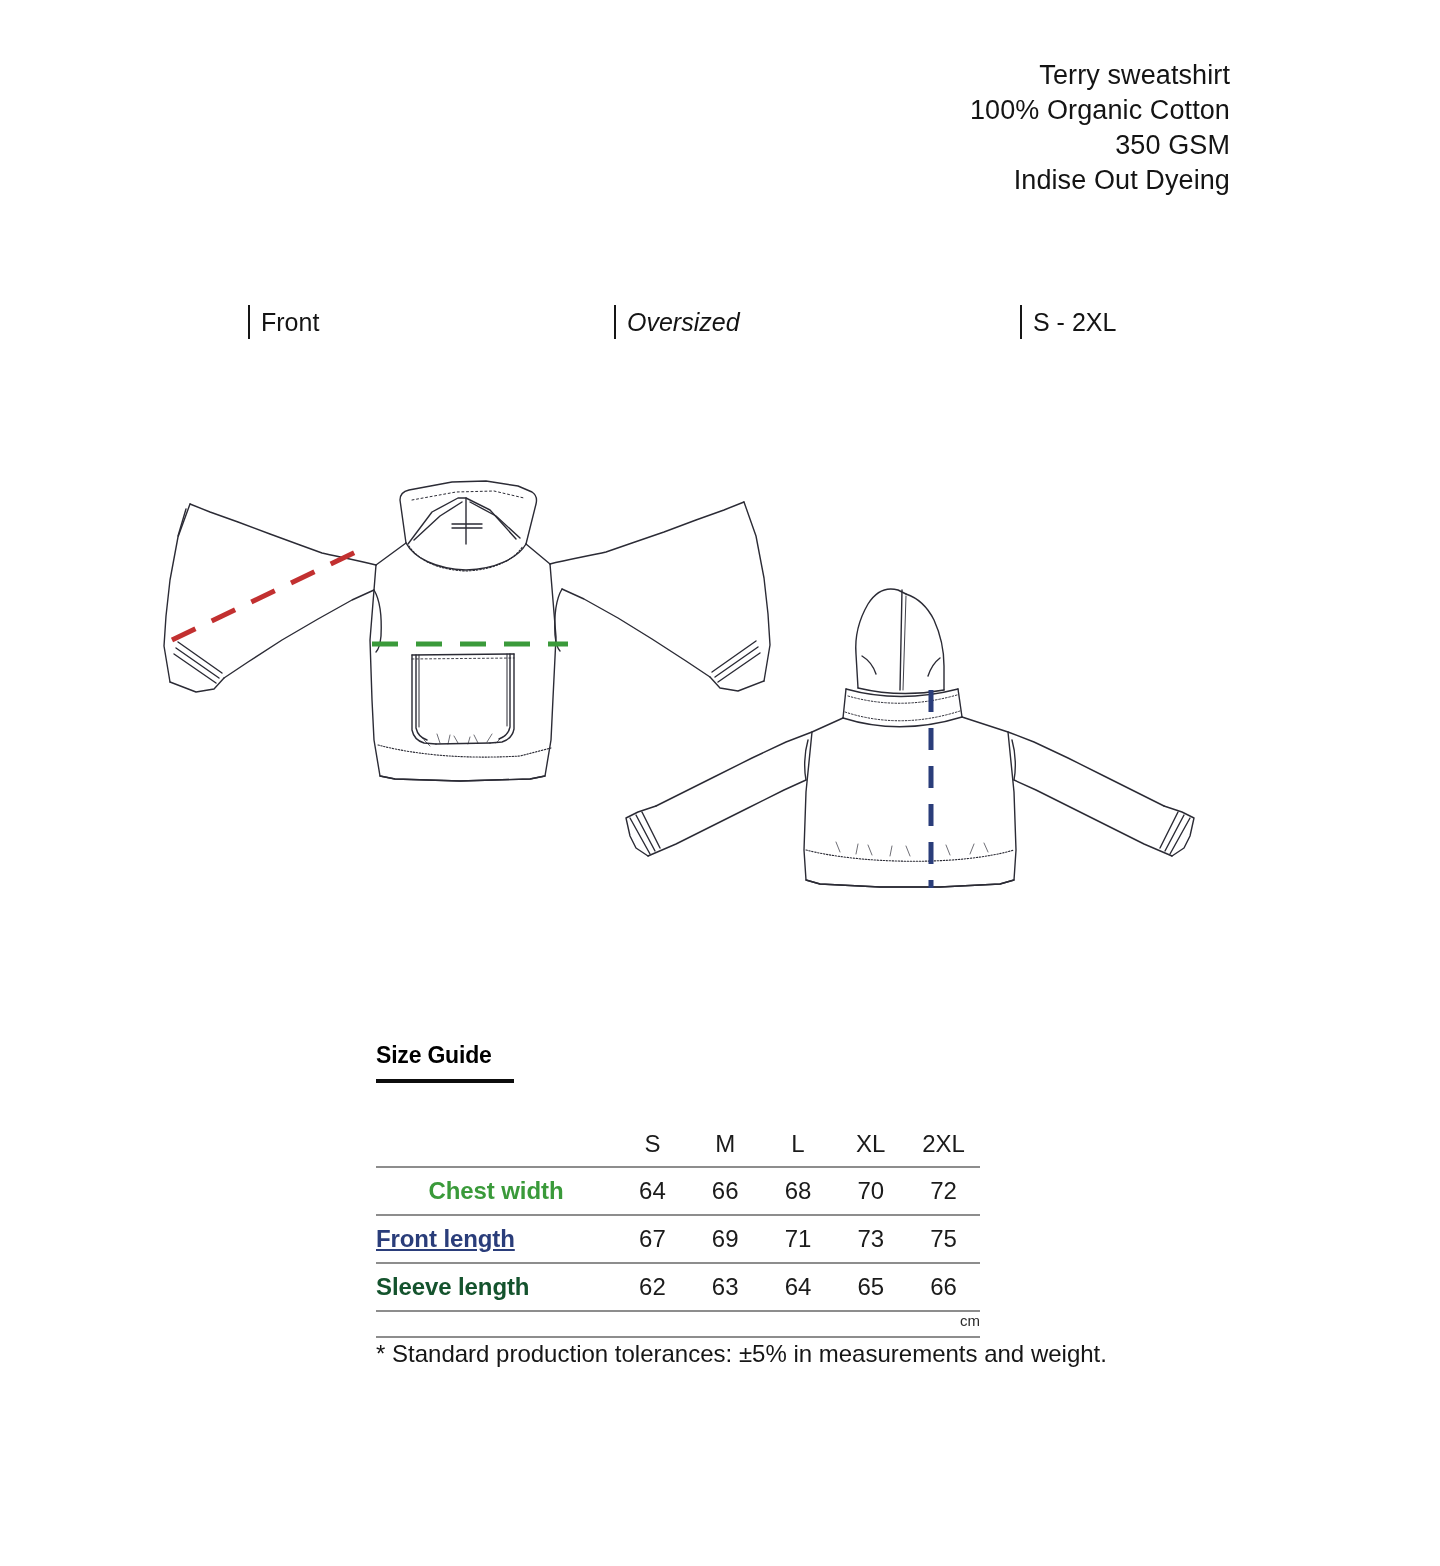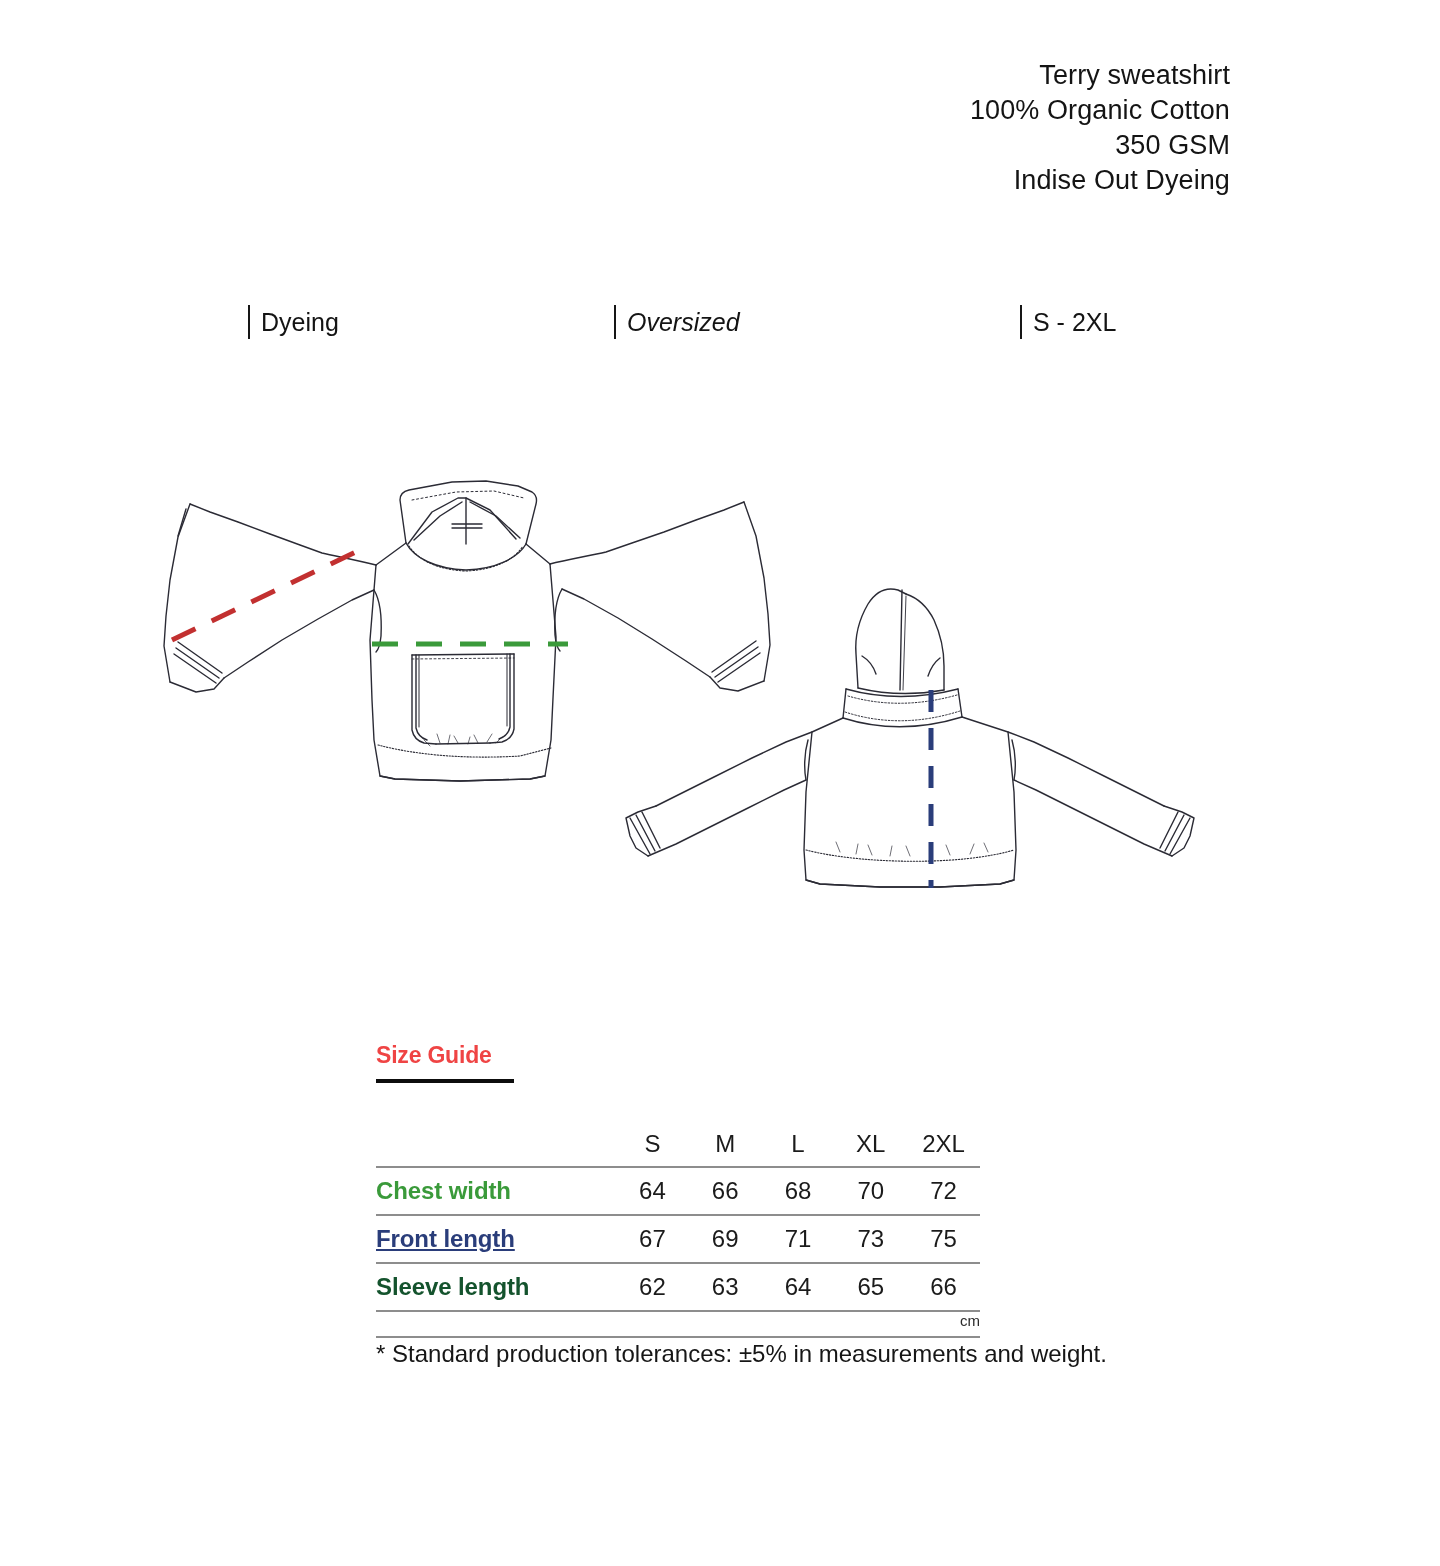--- a/index.html
+++ b/index.html
@@ -71,21 +71,21 @@
 
   
   .size-guide {
     position: absolute;
     top: 1042px; left: 376px;
     width: 604px;
   }
   .sg-title {
     font-size: 23px;
     font-weight: bold;
-    color: #ef4444;
+    color: #000000;
     letter-spacing: -0.2px;
   }
   .sg-title-rule {
     width: 138px;
     height: 4px;
     background: #0d0d0d;
     margin-top: 10px;
   }
 
   table.size-table {
@@ -149,21 +149,21 @@
 <div class="header-block">
   <div class="header-line">Terry sweatshirt</div>
   <div class="header-line">100% Organic Cotton</div>
   <div class="header-line">350 GSM</div>
   <div class="header-line">Indise Out Dyeing</div>
 </div>
 
 <div class="attrs">
   <div class="attr attr-1">
     <div class="attr-bar"></div>
-    <div class="attr-label">Dyeing</div>
+    <div class="attr-label">Front</div>
   </div>
   <div class="attr attr-2">
     <div class="attr-bar"></div>
     <div class="attr-label">Oversized</div>
   </div>
   <div class="attr attr-3">
     <div class="attr-bar"></div>
     <div class="attr-label">S - 2XL</div>
   </div>
 </div>
@@ -338,21 +338,21 @@
         <th class="col-label"></th>
         <th>S</th>
         <th>M</th>
         <th>L</th>
         <th>XL</th>
         <th>2XL</th>
       </tr>
     </thead>
     <tbody>
       <tr>
-        <td class="row-label" id="lbl0" style="color: rgb(58, 154, 58);">Chest width</td>
+        <td class="row-label" id="lbl0" style="color: rgb(58, 154, 58); text-align: center;">Chest width</td>
         <td>64</td>
         <td>66</td>
         <td>68</td>
         <td>70</td>
         <td>72</td>
       </tr>
       <tr>
         <td class="row-label" id="lbl1" style="color: rgb(42, 61, 122); text-decoration: underline;">Front length</td>
         <td>67</td>
         <td>69</td>

